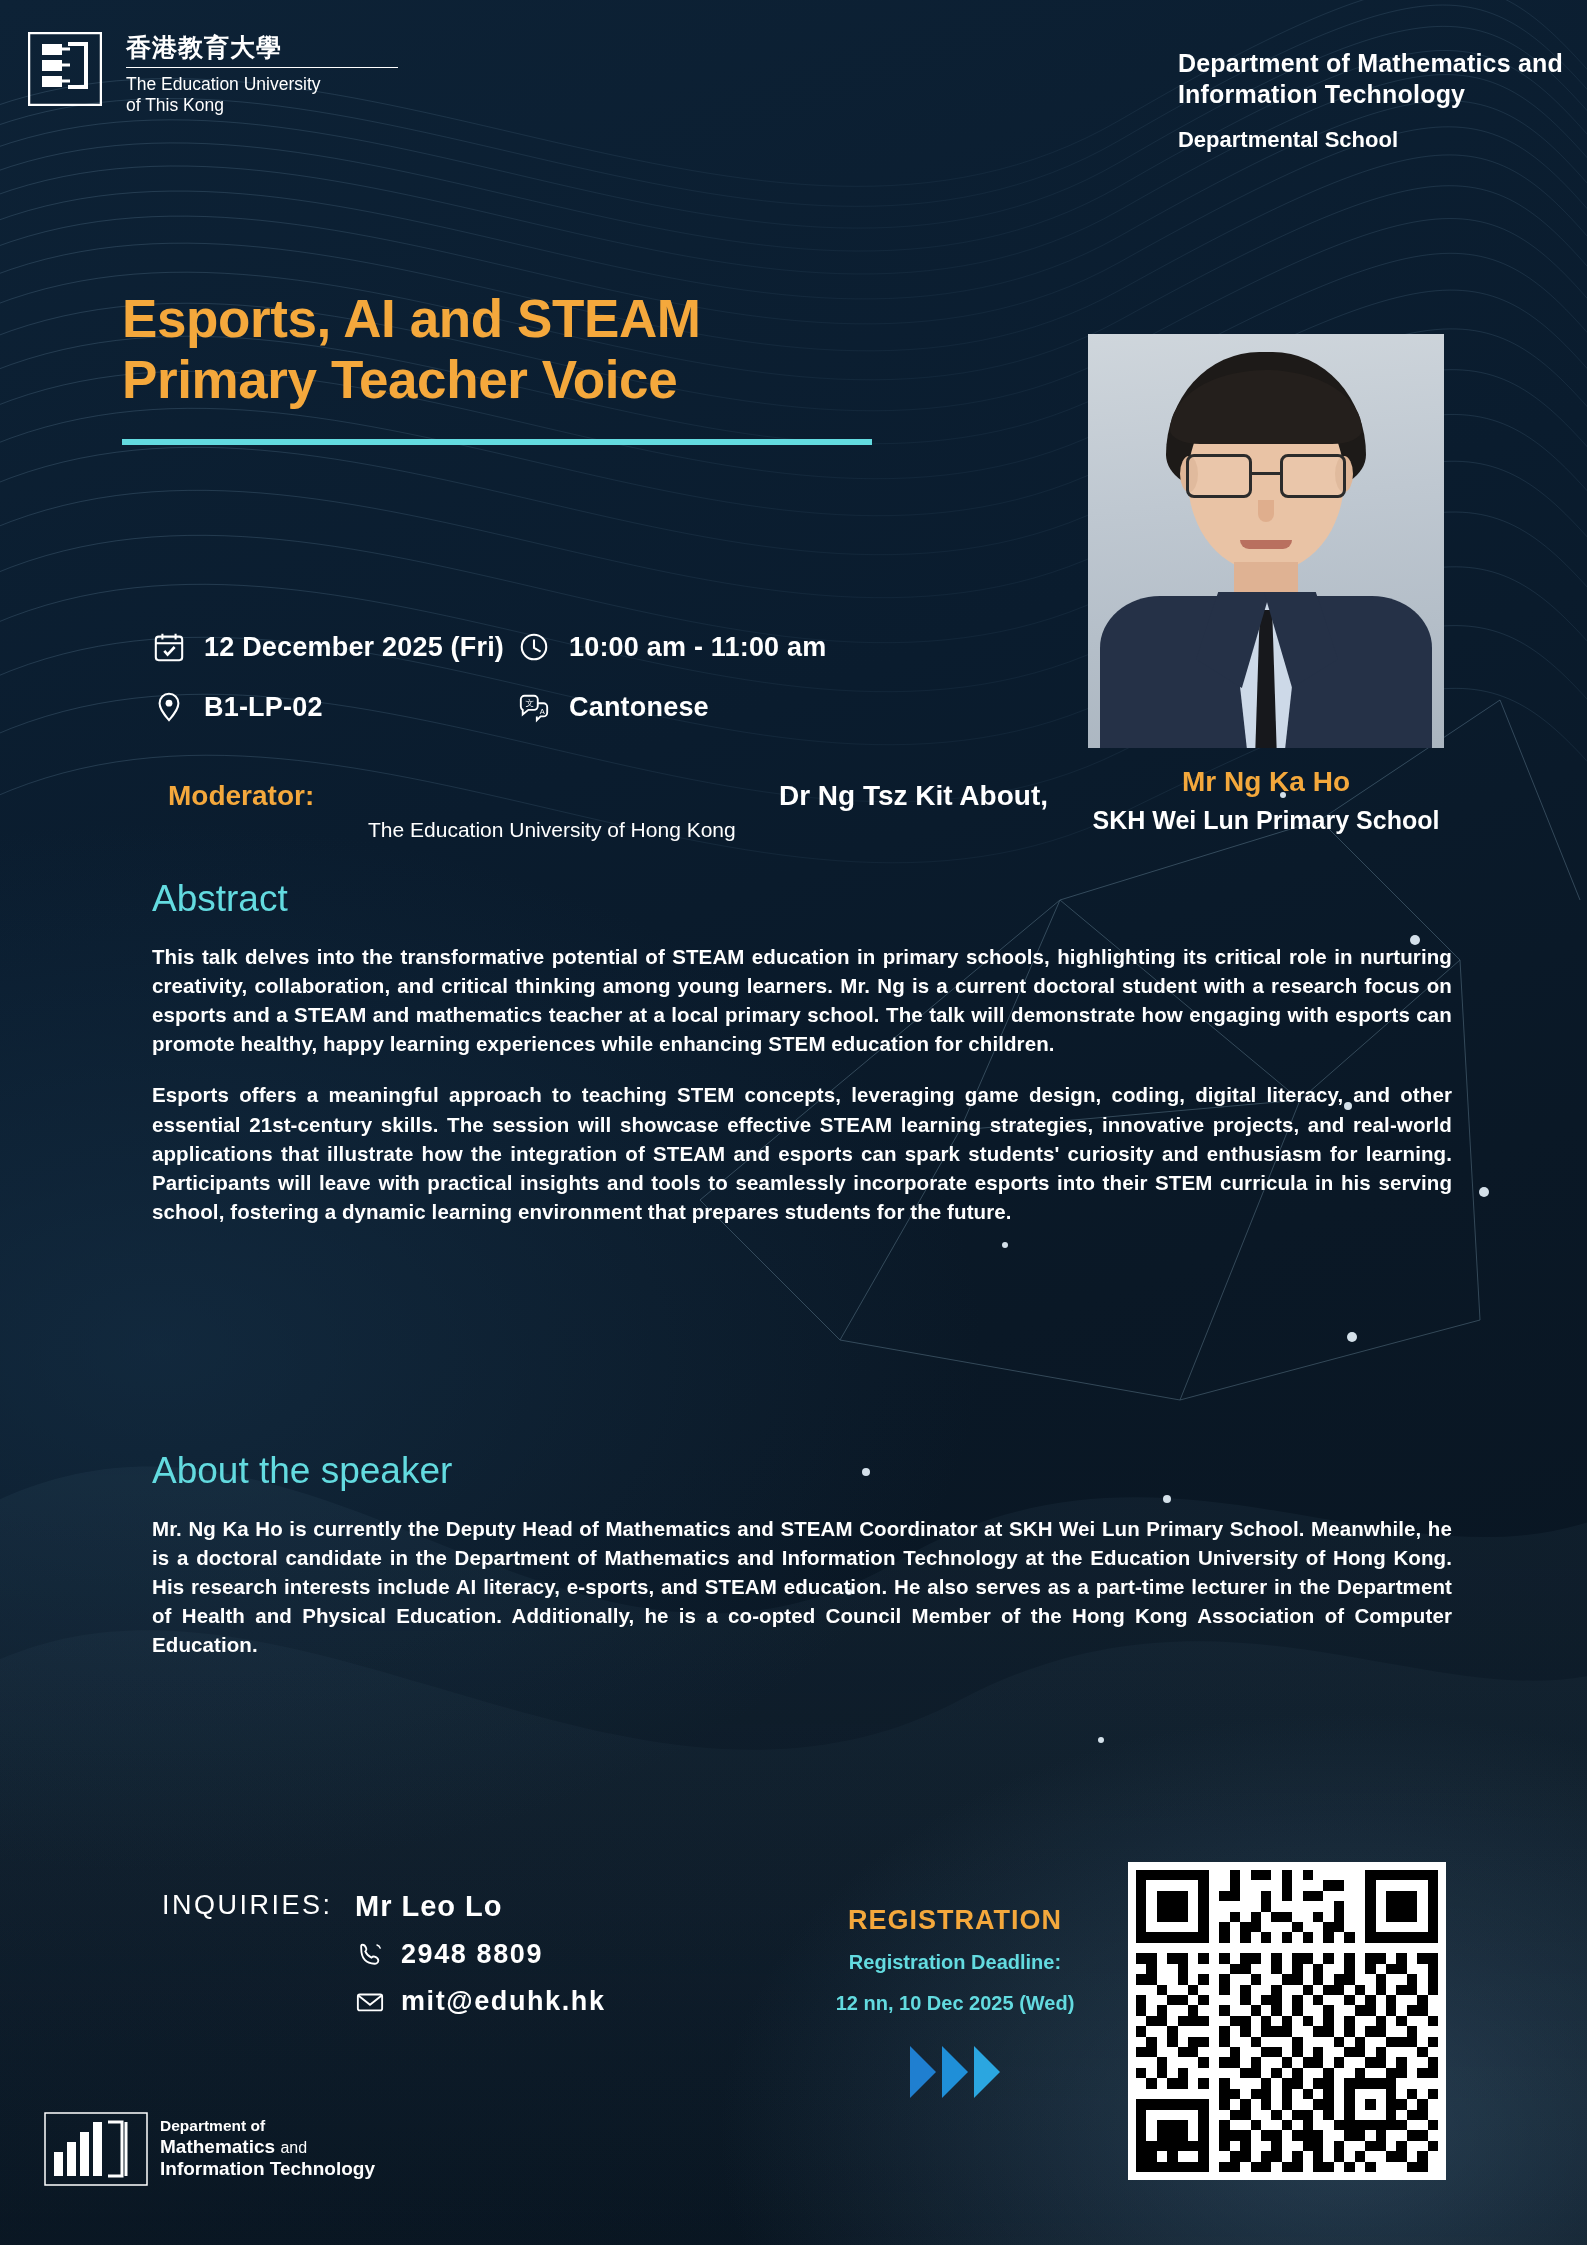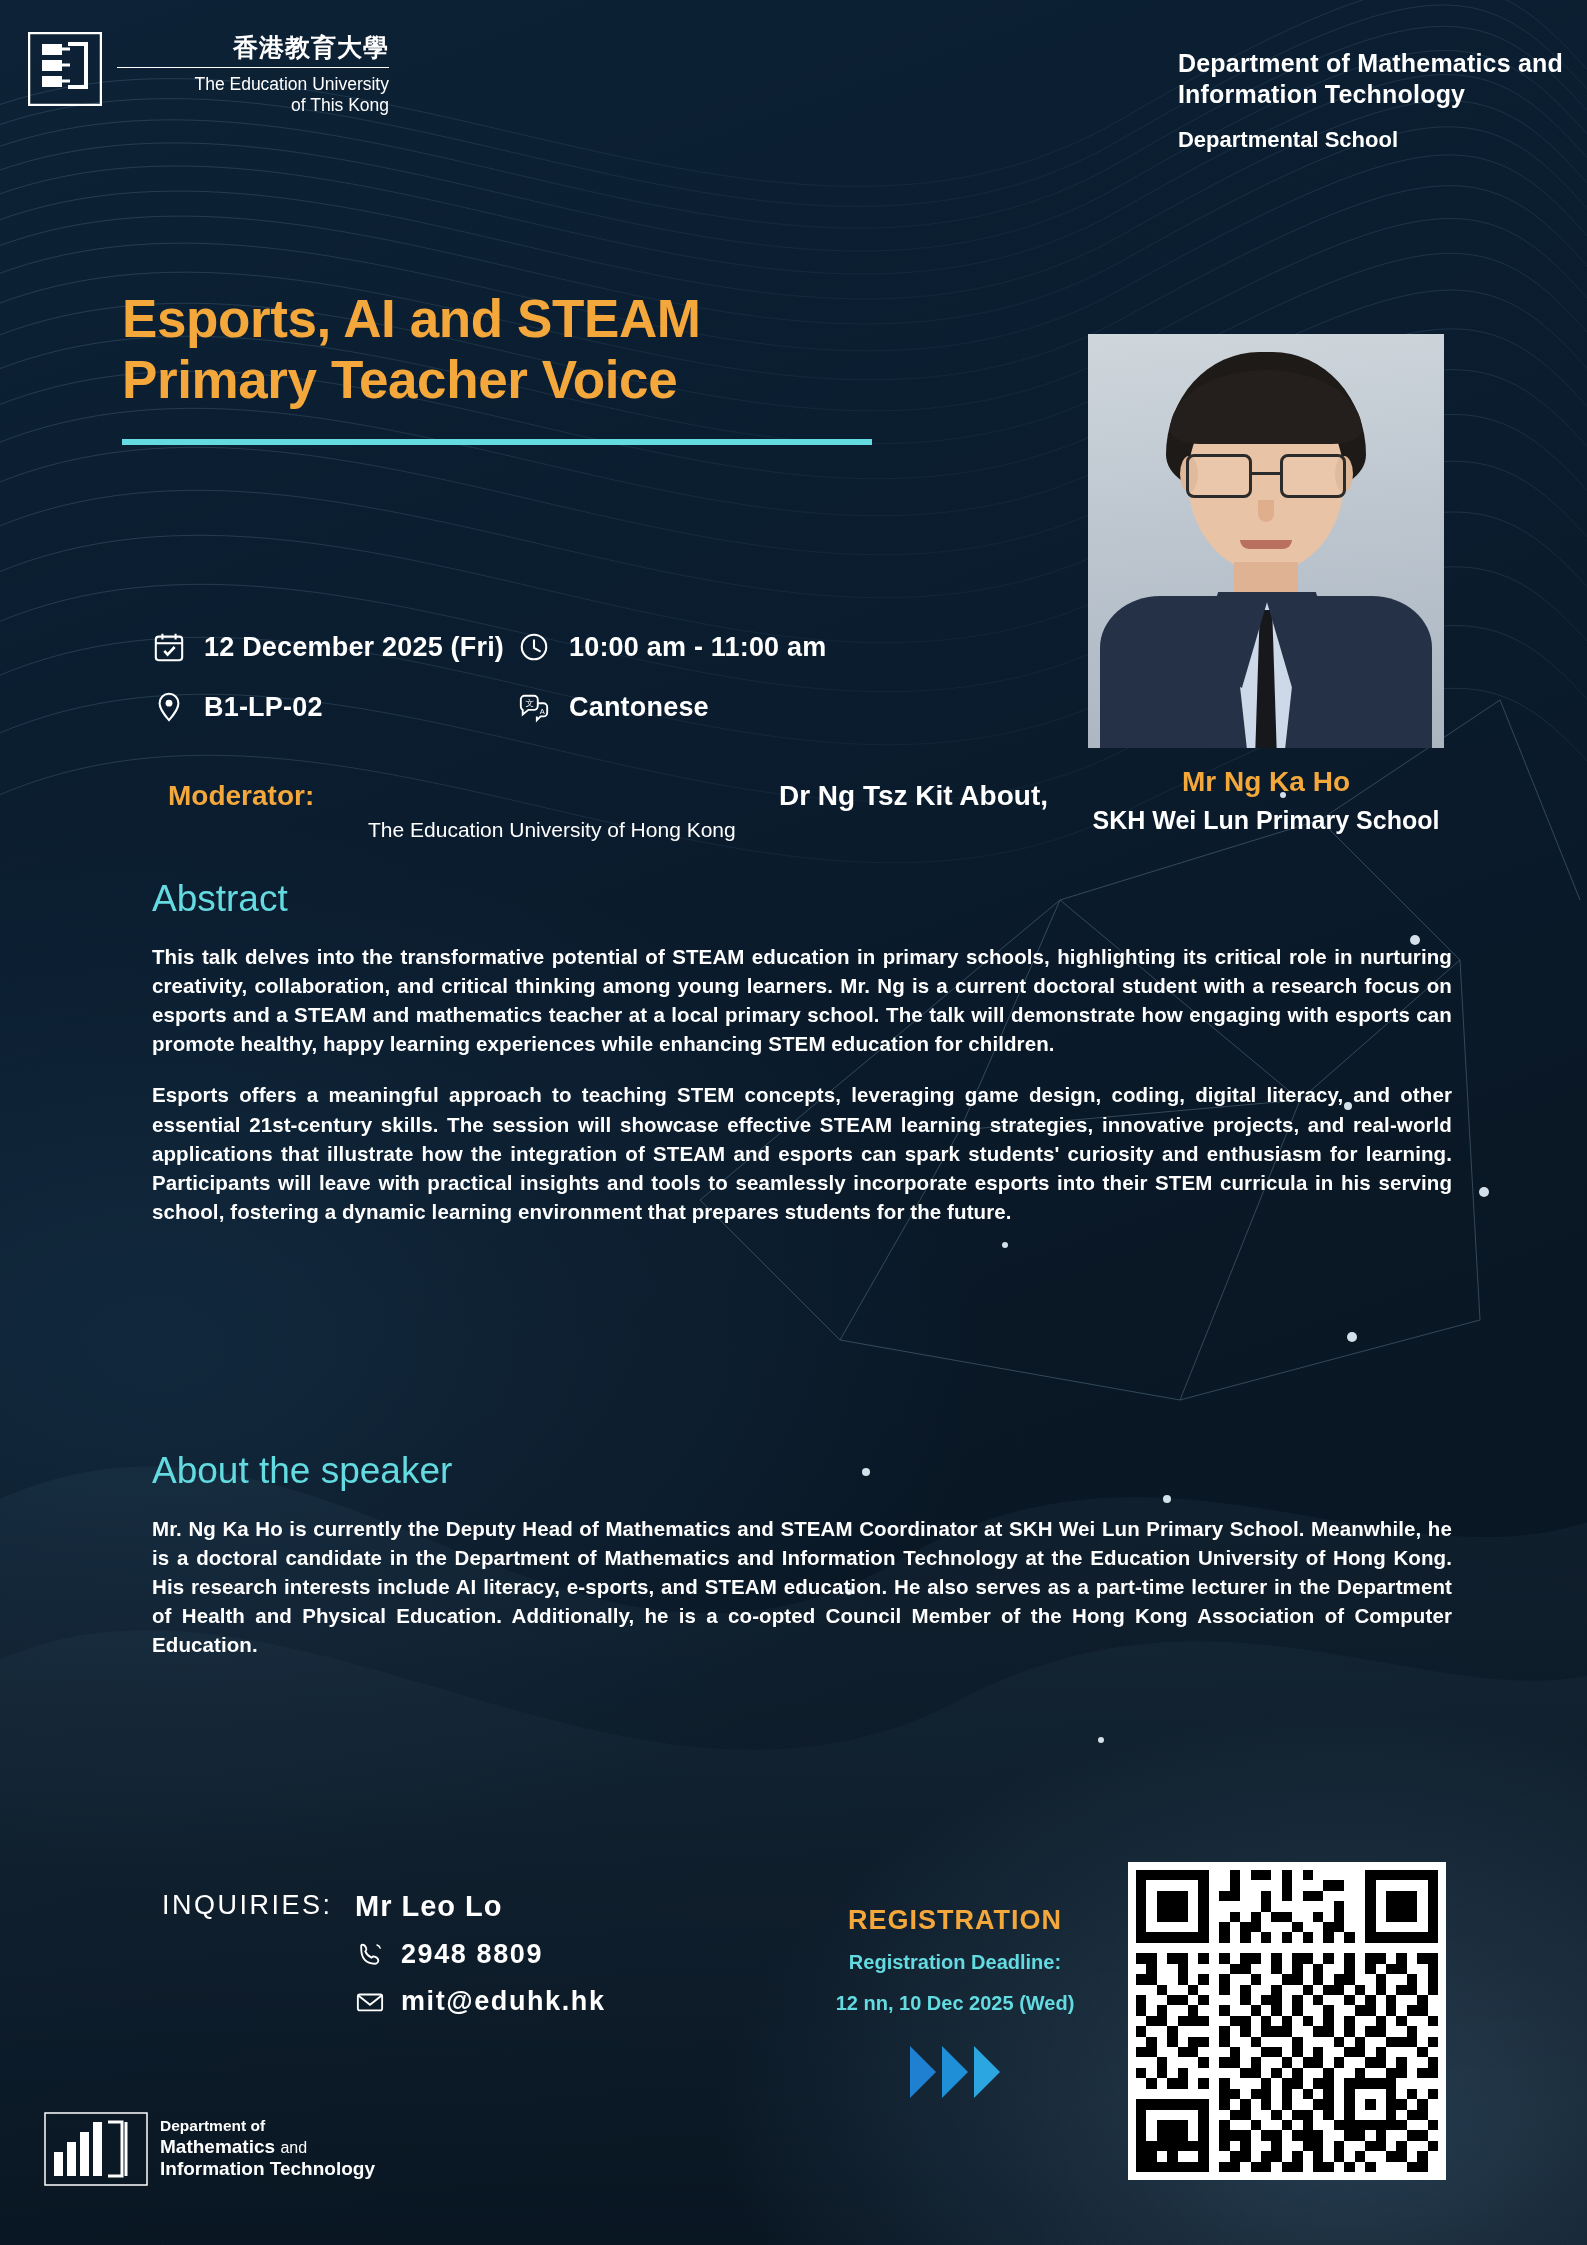--- a/index.html
+++ b/index.html
@@ -19,21 +19,21 @@
       radial-gradient(ellipse 1100px 700px at 10% 60%, rgba(25,55,80,0.5) 0%, rgba(12,28,45,0) 75%),
       linear-gradient(160deg, #0d2236 0%, #0a1c2e 35%, #0a1826 60%, #08141f 100%);
     overflow: hidden;
   }
   .bg-svg { position: absolute; inset: 0; width: 100%; height: 100%; }
 
   
   .header { position: absolute; top: 0; left: 0; right: 0; height: 195px; }
   .logo-eduhk { position: absolute; left: 28px; top: 32px; display: flex; align-items: flex-start; }
   .logo-mark { width: 74px; height: 74px; position: relative; }
-  .logo-text { margin-left: 15px; padding-top: 2px; color: #fff; text-align: right; }
+  .logo-text { margin-left: 24px; padding-top: 2px; color: #fff; }
   .logo-cn { font-size: 25px; font-weight: 700; letter-spacing: 1px; line-height: 1.1; }
   .logo-rule { width: 272px; height: 1.5px; background: #fff; margin: 5px 0 6px 0; }
   .logo-en { font-size: 17.5px; line-height: 1.22; font-weight: 400; }
 
   .dept-block { position: absolute; right: 24px; top: 48px; text-align: left; color: #fff; }
   .dept-title { font-size: 25px; font-weight: 700; line-height: 1.22; letter-spacing: .2px; }
   .dept-sub { font-size: 22px; font-weight: 700; margin-top: 18px; }
 
   
   .title-wrap { position: absolute; left: 122px; top: 288px; width: 860px; }

